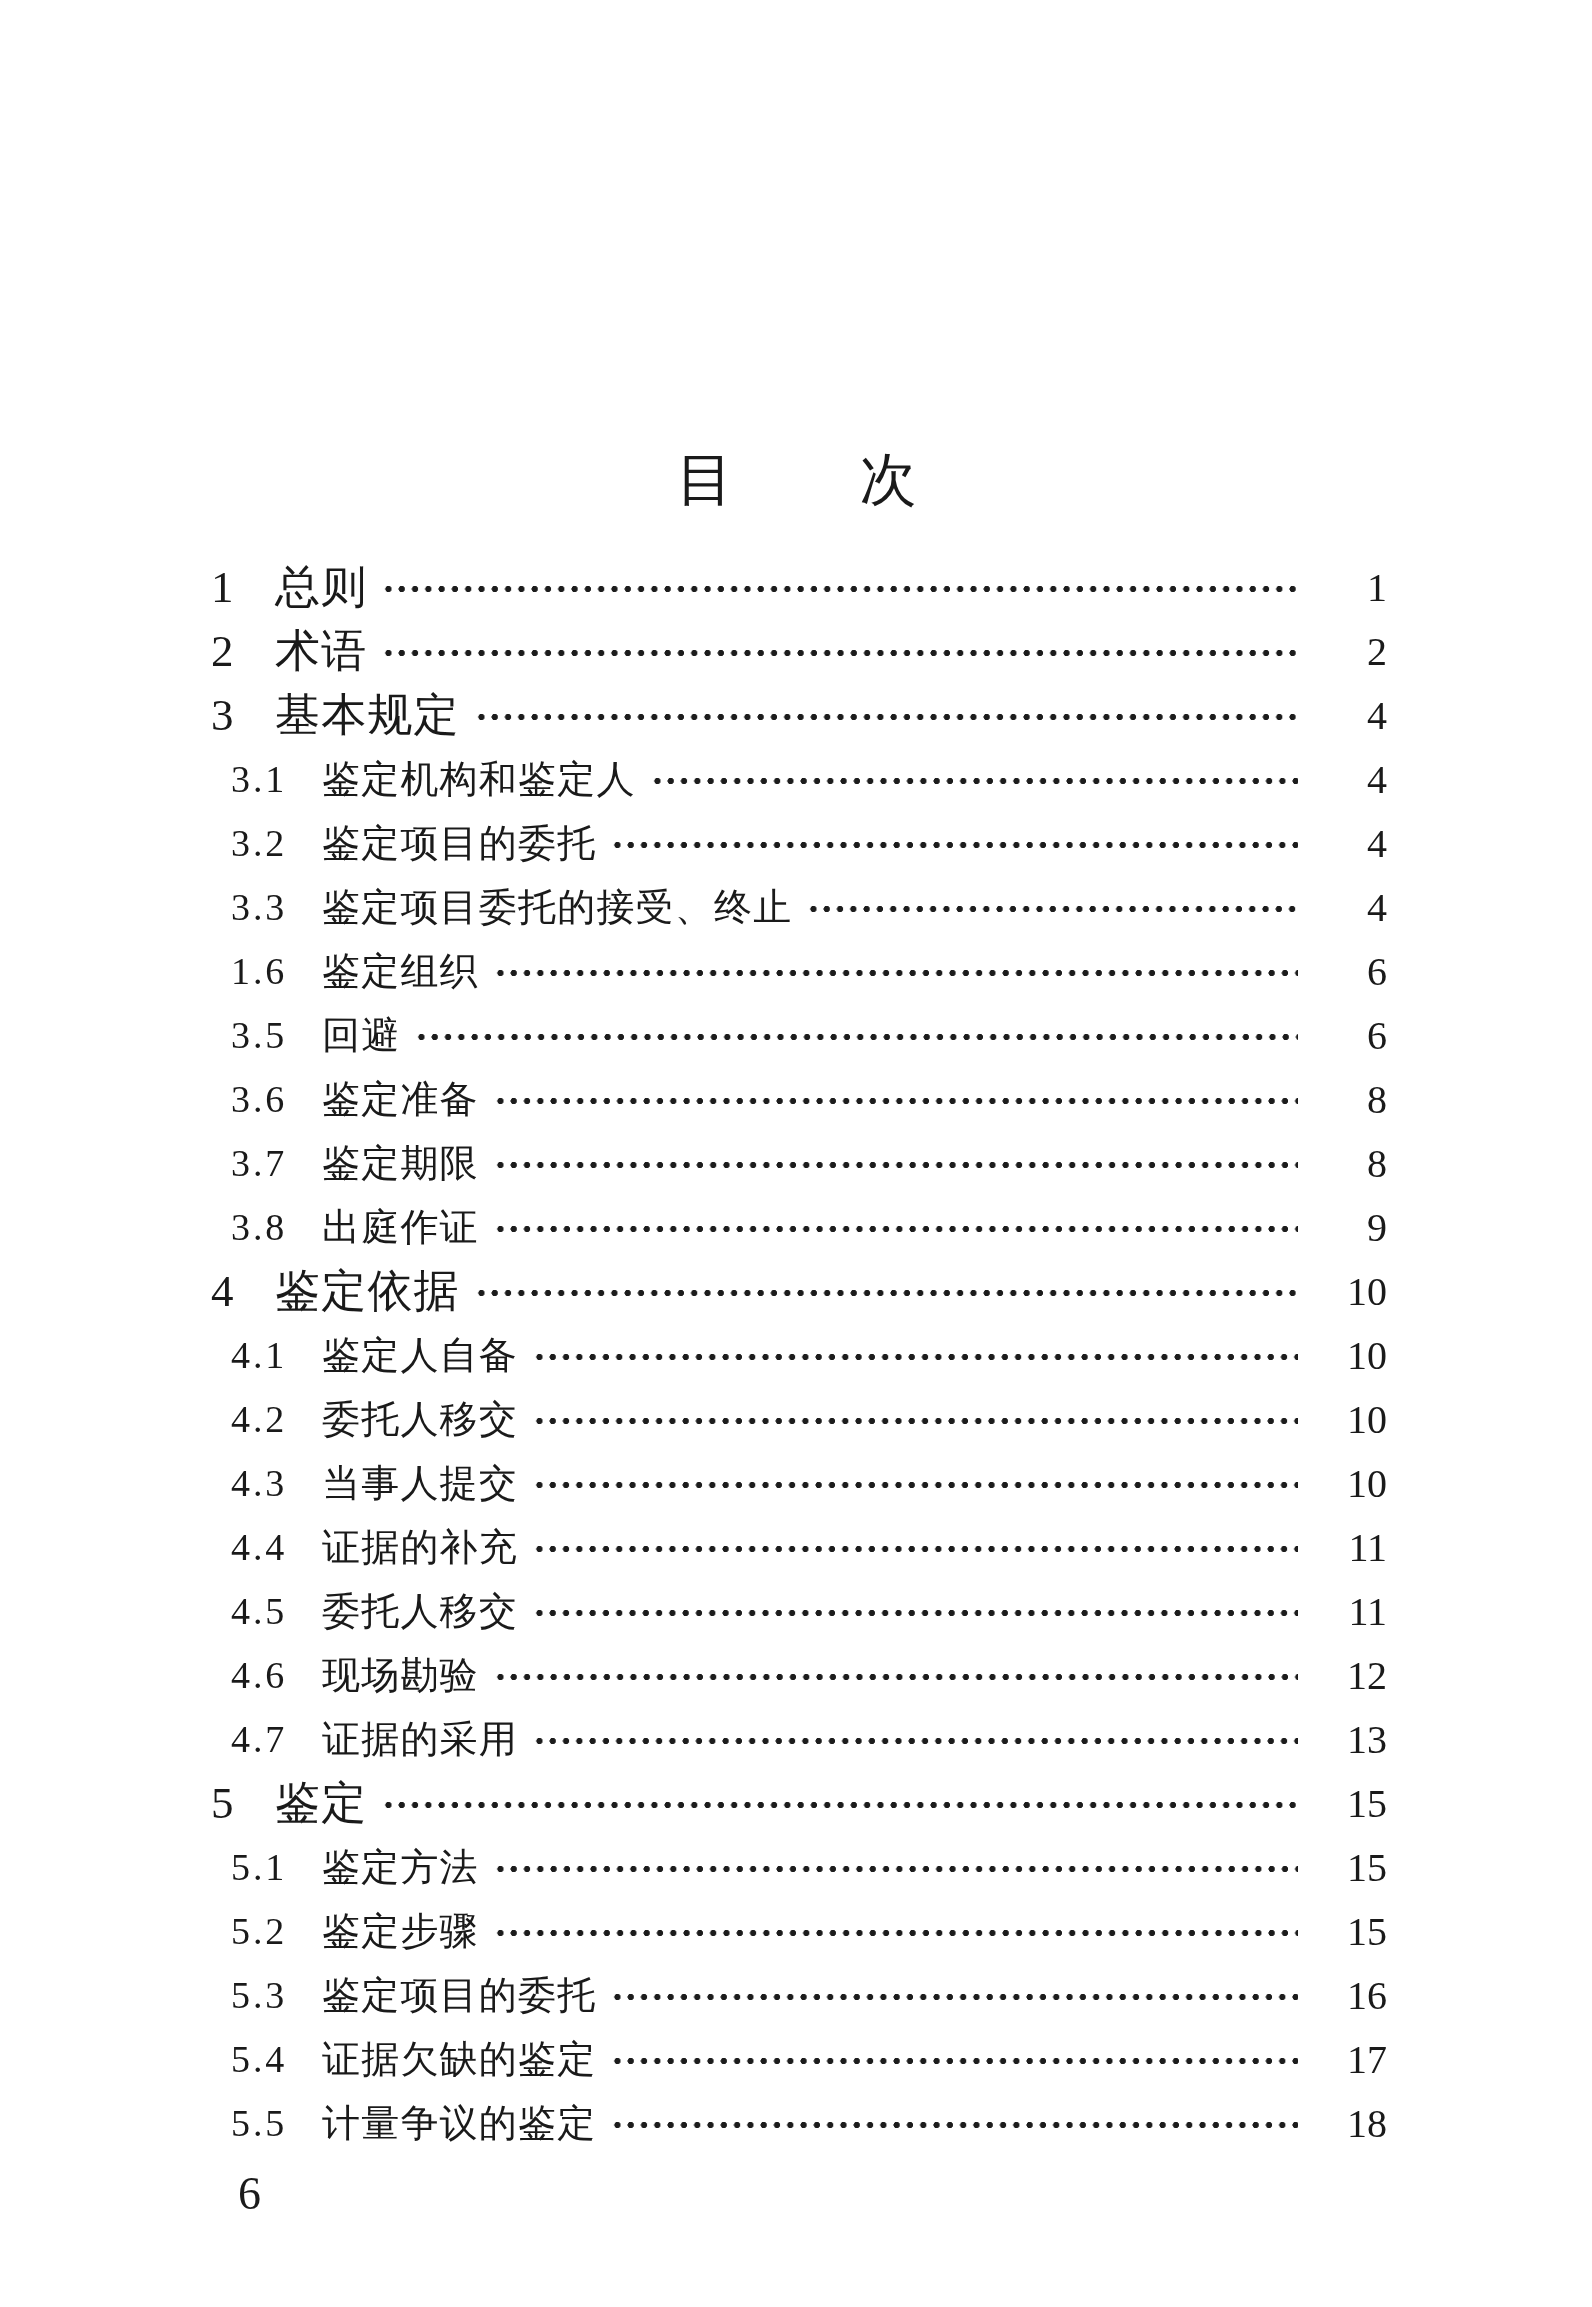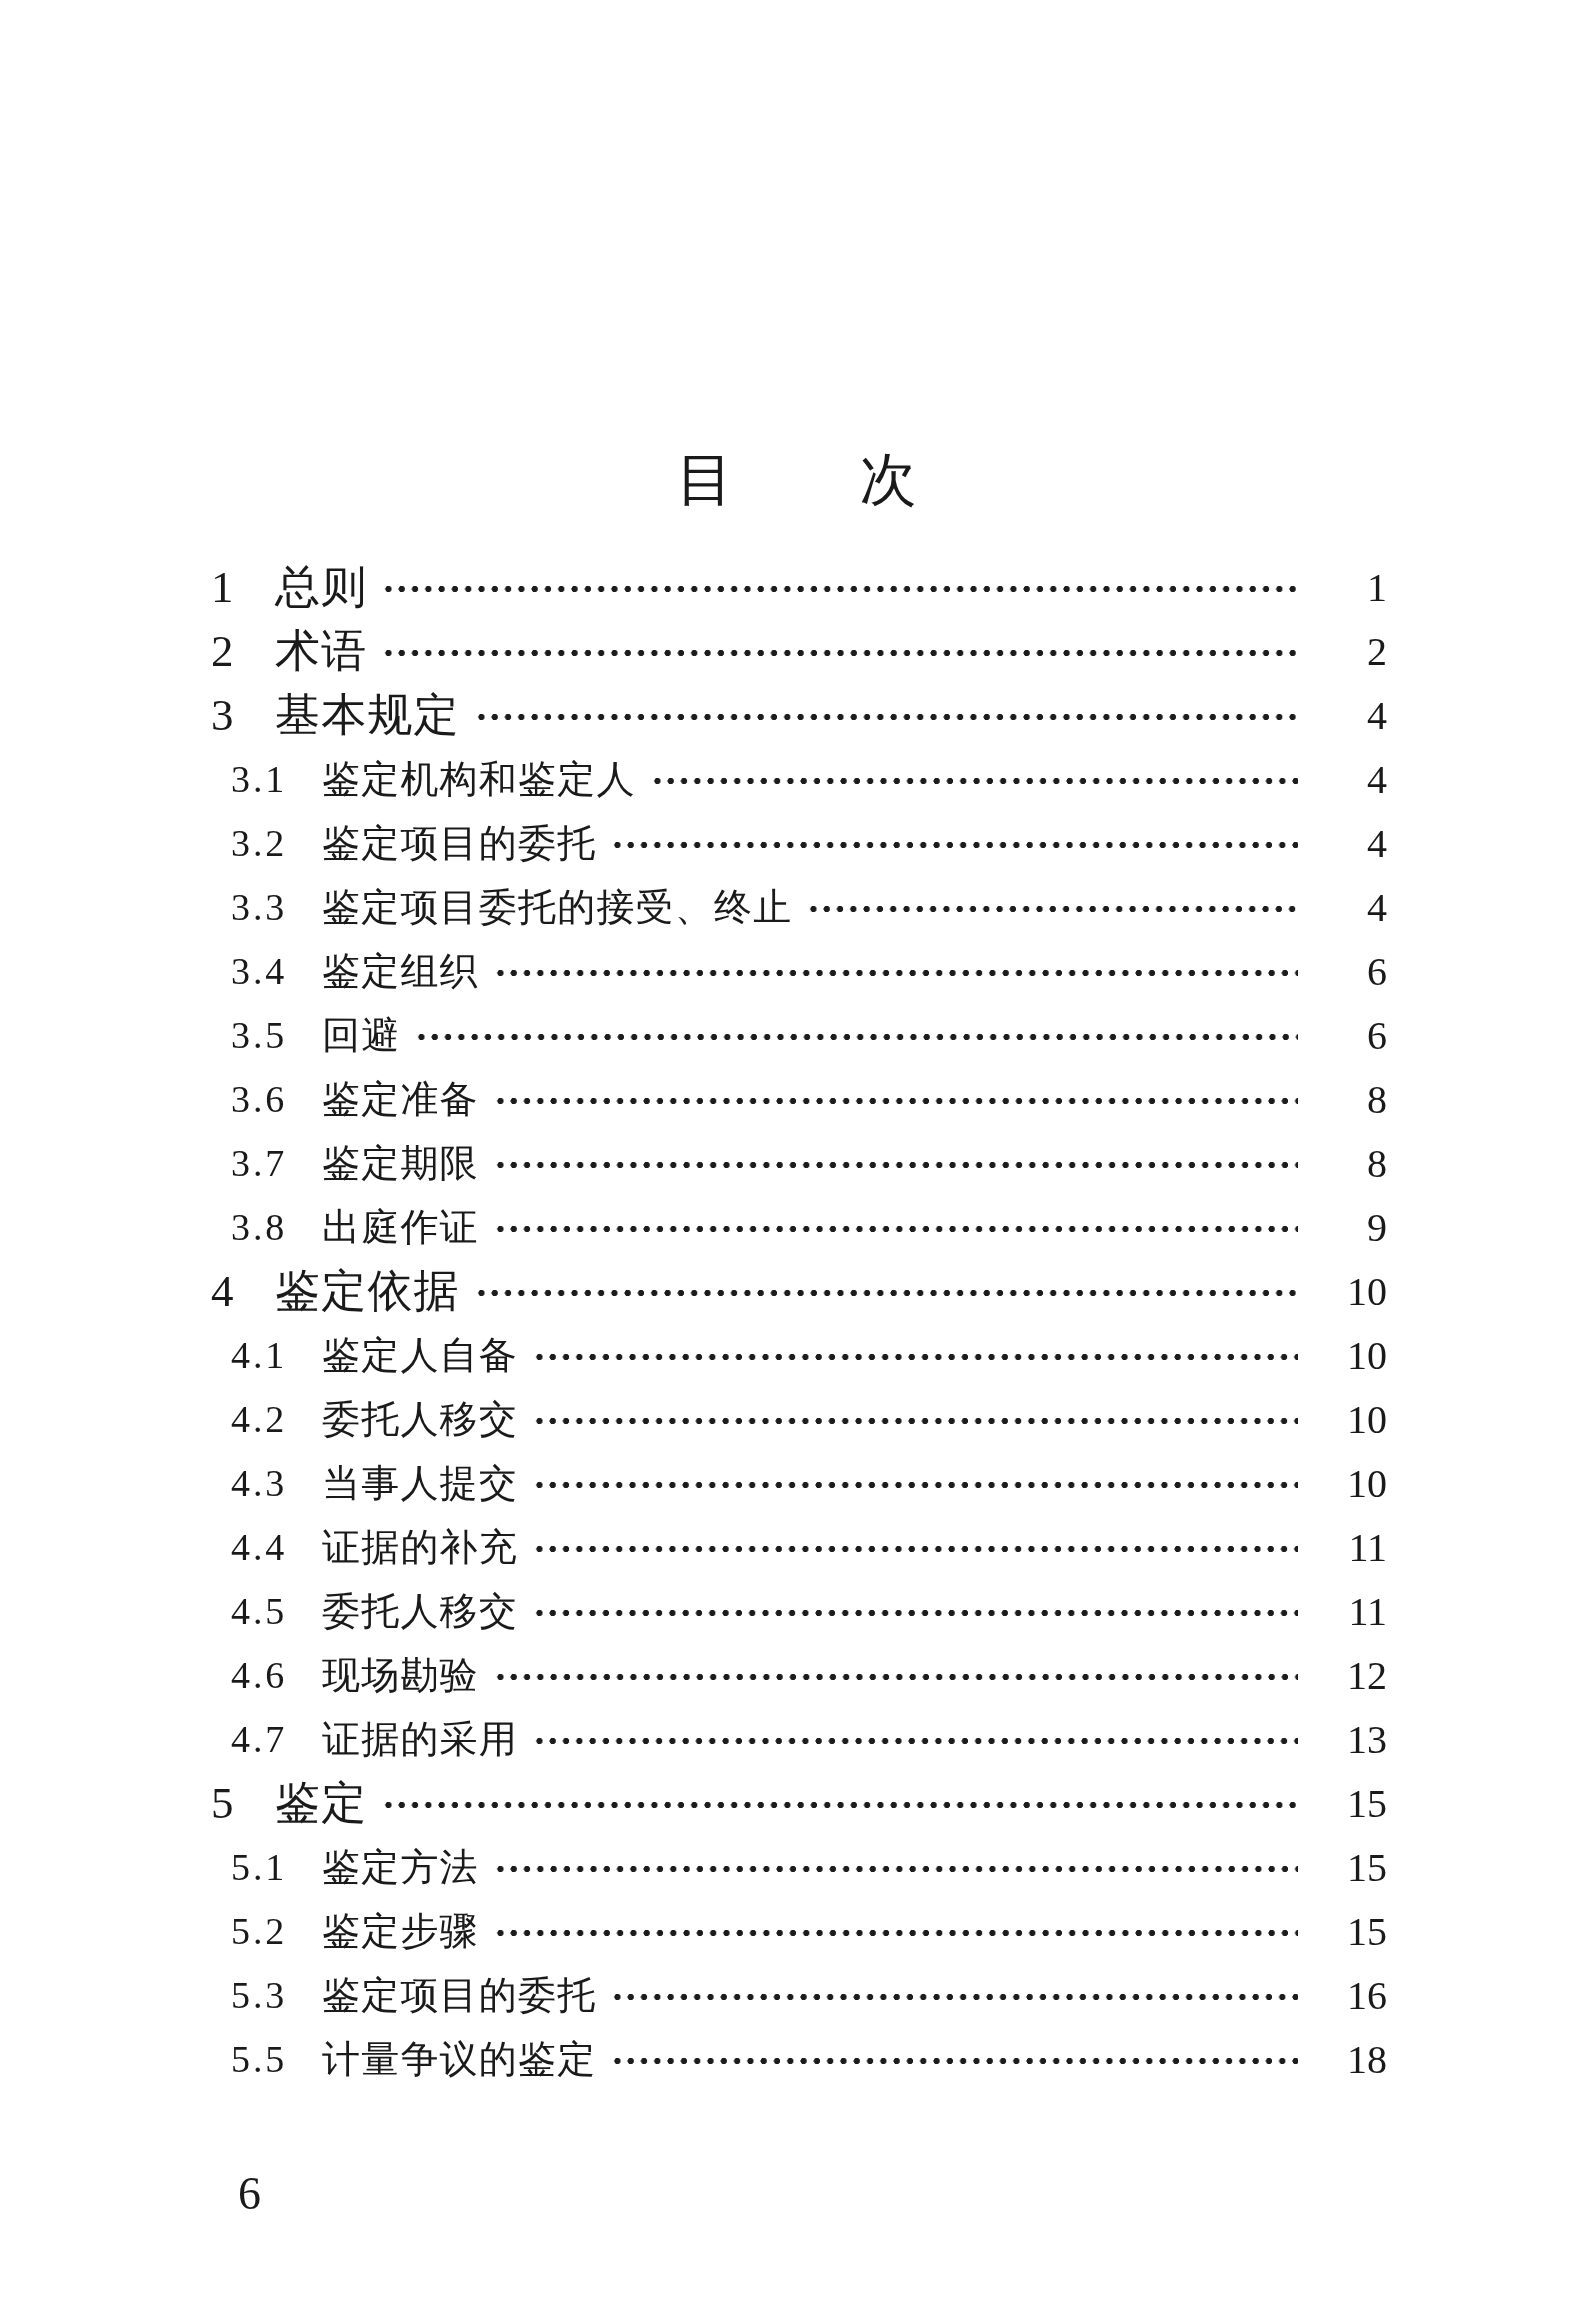--- a/index.html
+++ b/index.html
@@ -95,21 +95,21 @@
       <span class="leader"></span>
       <span class="pagenum">4</span>
     </div>
       <div class="toc-row level2">
       <span class="num">3.3</span>
       <span class="label">鉴定项目委托的接受、终止</span>
       <span class="leader"></span>
       <span class="pagenum">4</span>
     </div>
       <div class="toc-row level2">
-      <span class="num">3.4</span>
+      <span class="num">1.6</span>
       <span class="label">鉴定组织</span>
       <span class="leader"></span>
       <span class="pagenum">6</span>
     </div>
       <div class="toc-row level2">
       <span class="num">3.5</span>
       <span class="label">回避</span>
       <span class="leader"></span>
       <span class="pagenum">6</span>
     </div>
@@ -197,20 +197,26 @@
       <span class="leader"></span>
       <span class="pagenum">15</span>
     </div>
       <div class="toc-row level2">
       <span class="num">5.3</span>
       <span class="label">鉴定项目的委托</span>
       <span class="leader"></span>
       <span class="pagenum">16</span>
     </div>
       <div class="toc-row level2">
+      <span class="num">5.4</span>
+      <span class="label">证据欠缺的鉴定</span>
+      <span class="leader"></span>
+      <span class="pagenum">17</span>
+    </div>
+      <div class="toc-row level2">
       <span class="num">5.5</span>
       <span class="label">计量争议的鉴定</span>
       <span class="leader"></span>
       <span class="pagenum">18</span>
     </div>
     </div>
 
   <div class="footer-num">6</div>
 
 </div>

